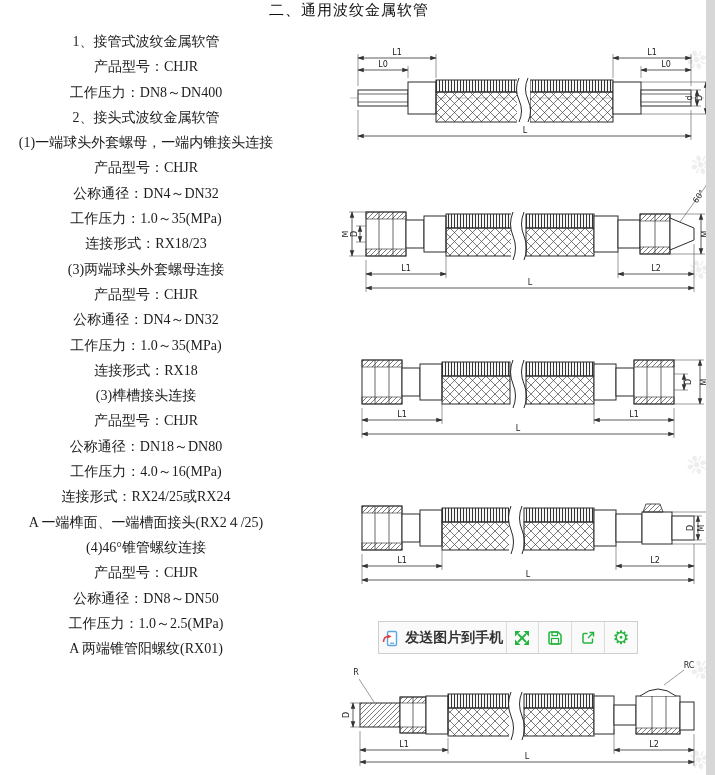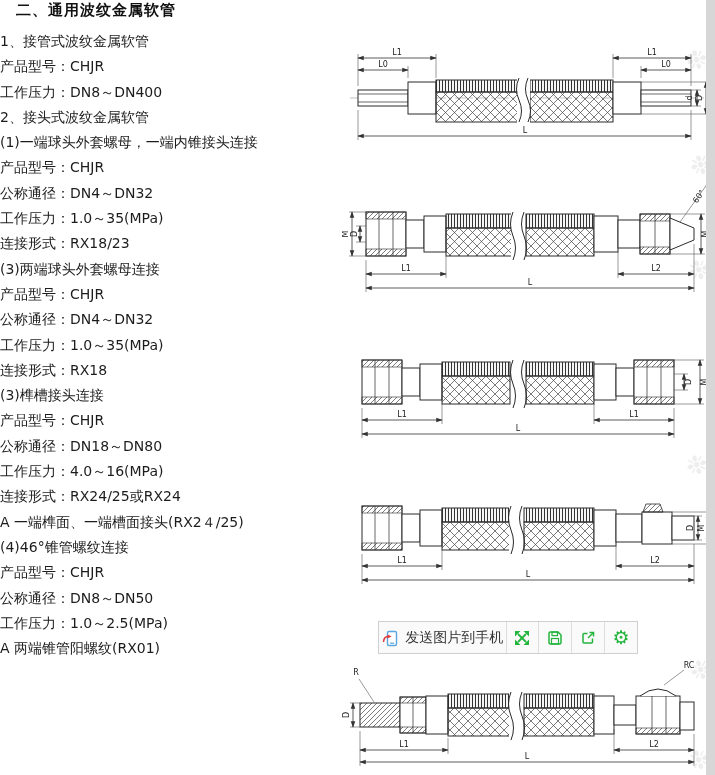--- a/index.html
+++ b/index.html
@@ -1,41 +1,41 @@
 <!DOCTYPE html>
 <html><head>
 <meta charset="utf-8">
 <style>
   html,body{margin:0;padding:0;background:#fff;}
   .page{position:relative;width:715px;height:775px;background:#fff;overflow:hidden;
         font-family:"DejaVu Sans","Liberation Sans",sans-serif;color:#1a1a1a;}
   .right-strip{position:absolute;right:0;top:0;width:9px;height:775px;background:#d7d7d7;}
-  .page-title{position:absolute;left:16px;top:1px;width:690px;
-              font-size:15px;font-weight:bold;letter-spacing:1px;color:#111;}
+  .page-title{position:absolute;left:4px;top:1px;width:690px;text-align:center;
+              font-size:15px;font-weight:normal;letter-spacing:1px;color:#111;}
   .specs{position:absolute;left:0;top:29px;width:292px;}
-  .spec-line{height:25.3px;line-height:25.3px;text-align:left;font-size:14px;
-             white-space:nowrap;color:#1c1c1c;}
+  .spec-line{height:25.3px;line-height:25.3px;text-align:center;font-size:14px;
+             white-space:nowrap;color:#1c1c1c;font-family:Liberation Serif, serif;}
   .diagram{position:absolute;left:342px;}
   .d1{top:36px;} .d2{top:174px;} .d3{top:322px;} .d4{top:468px;} .d5{top:658px;}
   svg text{font-family:"DejaVu Sans",sans-serif;}
   .dt{font-size:8px;fill:#222;text-anchor:middle;}
   .ol{fill:#fff;stroke:#2a2a2a;stroke-width:1;}
   .cl{stroke:#999;stroke-width:.6;stroke-dasharray:12 3 3 3;fill:none;}
   .el{stroke:#555;stroke-width:.6;}
   .dl{stroke:#333;stroke-width:.8;}
   .bk{fill:none;stroke:#2a2a2a;stroke-width:1;}
   .tl{stroke:#2a2a2a;stroke-width:.7;}
   .gap{fill:#fff;stroke:none;}
   
   .toolbar{position:absolute;left:378px;top:621px;width:260px;height:33px;display:flex;
            background:#fafafa;border:1px solid #cfcfcf;box-sizing:border-box;}
   .tb{display:flex;align-items:center;justify-content:center;background:transparent;
       border:none;border-left:1px solid #ddd;padding:0;cursor:pointer;height:100%;box-sizing:border-box;}
   .tb-main{width:127px;border-left:none;gap:6px;font-size:14px;color:#333;
-           font-family:"DejaVu Sans",sans-serif;white-space:nowrap;}
+           font-family:"DejaVu Sans",sans-serif;white-space:nowrap;font-weight:bold;}
   .tb-ic{width:33px;}
   .gear{font-size:19px;line-height:1;color:#22b43c;}
   .wm{position:absolute;font-size:26px;color:rgba(90,90,90,.10);transform:rotate(-18deg);
       pointer-events:none;}
 </style>
 </head>
 <body>
 
 <div class="page">
 

